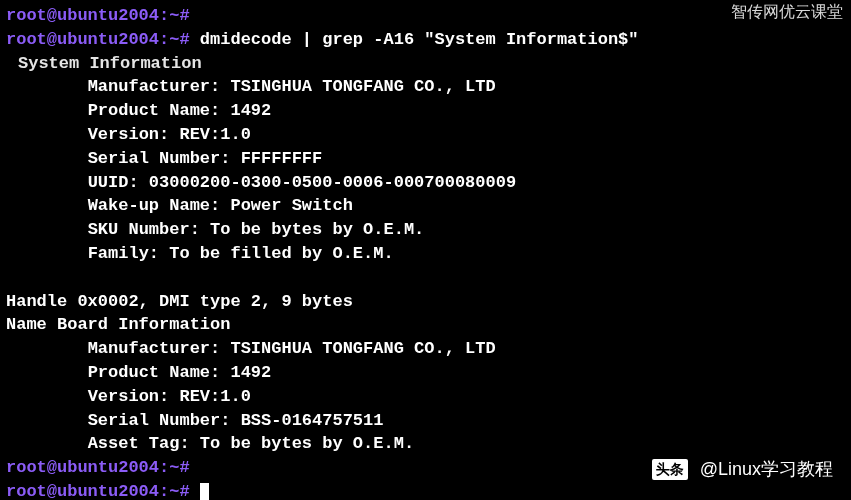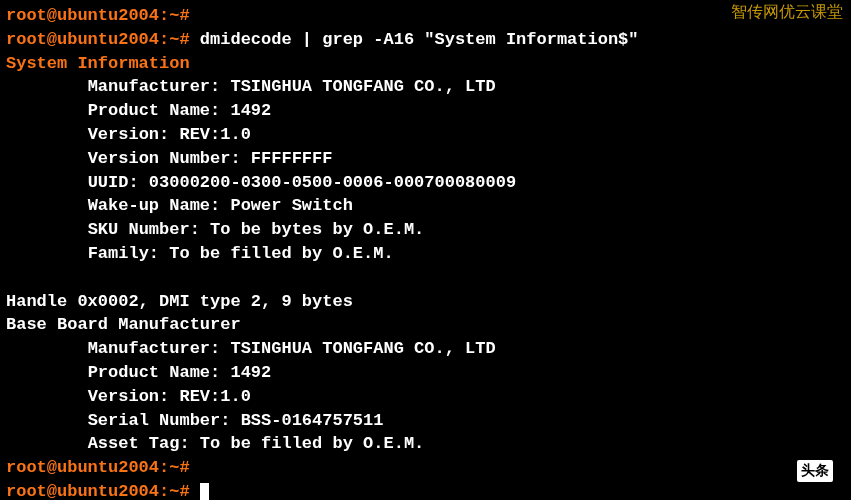--- a/index.html
+++ b/index.html
@@ -10,27 +10,27 @@
       font-size: 17px;
       line-height: 1.4;
       width: 851px;
       height: 500px;
       padding: 4px 6px;
       position: relative;
       overflow: hidden;
       font-weight: bold;
     }
     .line { white-space: pre; }
-    .prompt-host { color: #f97316; }
-    .red { color: #f97316; }
+    .prompt-host { color: #8b5cf6; }
+    .red { color: #e5e5e5; margin-left: 12px; }
     .watermark-top {
       position: absolute;
       top: 2px;
       right: 8px;
-      color: #eab308;
+      color: #ffffff;
       font-size: 16px;
       opacity: 0.85;
       font-weight: normal;
       text-align: center;
     }
     .watermark-mid {
       position: absolute;
       top: 42px;
       right: 64px;
       color: #888;
@@ -73,31 +73,32 @@
 
 <div class="watermark-top">智传网优云课堂</div>
 <div class="watermark-mid"></div>
 
 <div class="line"><span class="prompt-host">root@ubuntu2004:~#</span></div>
 <div class="line"><span class="prompt-host">root@ubuntu2004:~#</span> <span>dmidecode | grep -A16 "System Information$"</span></div>
 <div class="line"><span class="red">System Information</span></div>
 <div class="line">        <span>Manufacturer: TSINGHUA TONGFANG CO., LTD</span></div>
 <div class="line">        <span>Product Name: 1492</span></div>
 <div class="line">        <span>Version: REV:1.0</span></div>
-<div class="line">        <span>Version Number: FFFFFFFF</span></div>
+<div class="line">        <span>Serial Number: FFFFFFFF</span></div>
 <div class="line">        <span>UUID: 03000200-0300-0500-0006-000700080009</span></div>
 <div class="line">        <span>Wake-up Name: Power Switch</span></div>
 <div class="line">        <span>SKU Number: To be bytes by O.E.M.</span></div>
 <div class="line">        <span>Family: To be filled by O.E.M.</span></div>
 <div class="line"> </div>
 <div class="line">Handle 0x0002, DMI type 2, 9 bytes</div>
-<div class="line">Base Board Manufacturer</div>
+<div class="line">Name Board Information</div>
 <div class="line">        <span>Manufacturer: TSINGHUA TONGFANG CO., LTD</span></div>
 <div class="line">        <span>Product Name: 1492</span></div>
 <div class="line">        <span>Version: REV:1.0</span></div>
 <div class="line">        <span>Serial Number: BSS-0164757511</span></div>
-<div class="line">        <span>Asset Tag: To be filled by O.E.M.</span></div>
+<div class="line">        <span>Asset Tag: To be bytes by O.E.M.</span></div>
 <div class="line"><span class="prompt-host">root@ubuntu2004:~#</span></div>
 <div class="line"><span class="prompt-host">root@ubuntu2004:~#</span> <span class="cursor"></span></div>
 
 <div class="watermark-bottom">
   <span class="tt">头条</span>
+  <span>@Linux学习教程</span>
 </div>
 
 </body></html>

